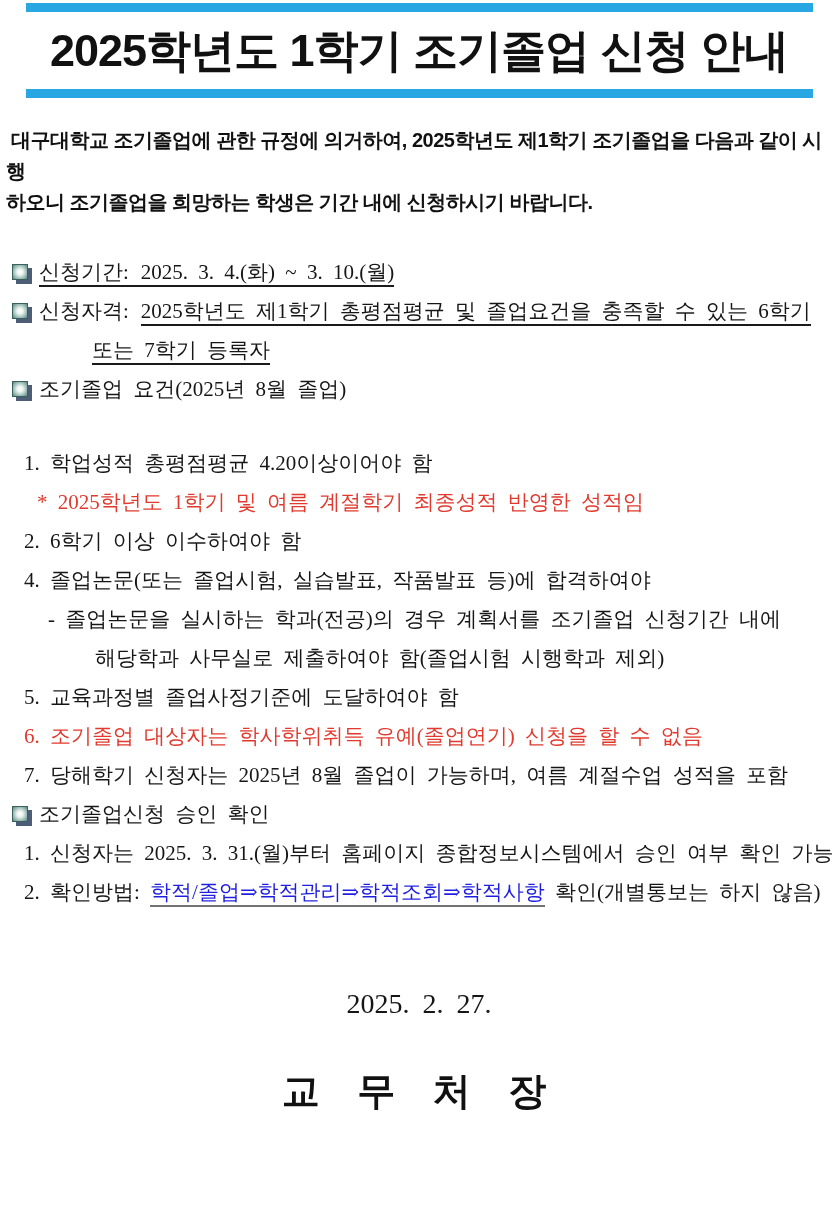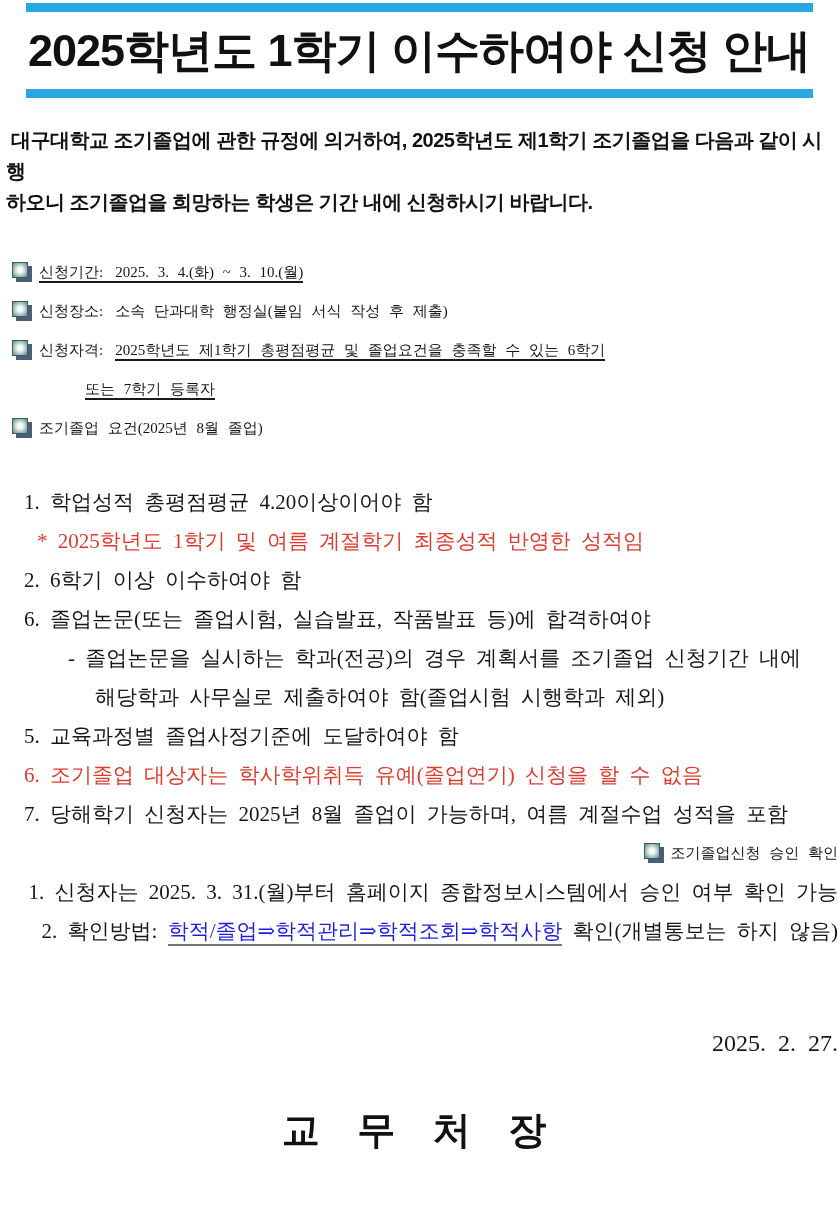--- a/index.html
+++ b/index.html
@@ -39,62 +39,62 @@
     font-weight:700;
     font-size:20px;
     line-height:31px;
     letter-spacing:-0.5px;
     color:#111;
   }
   .intro-line{display:block;white-space:pre-wrap;}
   .bullet-list{margin-top:42px;}
   .brow{
     padding-left:12px;
-    font-size:15px;
+    font-size:21px;
     line-height:25px;
     margin-bottom:14px;
     word-spacing:5px;
     white-space:nowrap;
   }
   .bicon{
     display:inline-block;
     width:16px;height:16px;
     margin-right:11px;
     vertical-align:-1px;
     border:1px solid var(--icon-edge);
     background:radial-gradient(circle at 50% 50%, #ffffff 0%, #eef5f2 28%, #a9c4be 62%, #578883 100%);
     box-shadow:4px 4px 0 0 var(--icon-shadow);
   }
   .lbl{margin-right:12px;}
   .u{border-bottom:2px solid #1a1a1a;padding-bottom:1px;}
-  .cont2{padding-left:85px;}
+  .cont2{padding-left:60px;margin-left:32px;}
   .num-list{margin-top:49px;}
   .nrow{
     padding-left:24px;
     font-size:21px;
     line-height:25px;
     margin-bottom:14px;
     word-spacing:5px;
     white-space:nowrap;
   }
   .note{padding-left:37px;}
-  .dashrow{padding-left:68px;}
+  .dashrow{padding-left:48px;}
   .controw{padding-left:95px;}
   .red{color:var(--red);}
-  .approval{text-align:right;}
+  .approval{}
   .link{
     color:var(--link);
     font-weight:normal;
     border-bottom:2px solid #737373;
     padding-bottom:1px;
   }
   .date{
     margin-top:86px;
-    text-align:right;
-    font-size:24px;
+    text-align:center;
+    font-size:28px;
     line-height:26px;
     word-spacing:6px;
   }
   .signer{
     margin-top:50px;
     text-align:center;
     font-size:38px;
     line-height:48px;
     font-weight:700;
     letter-spacing:10px;
@@ -102,58 +102,55 @@
     color:#111;
   }
 </style>
 </head>
 <body>
 
 <div class="page">
 
   <div class="bar bar-top"></div>
 
-  <h1 class="title">2025학년도 1학기 이수하여야 신청 안내</h1>
+  <h1 class="title">2025학년도 1학기 조기졸업 신청 안내</h1>
 
   <div class="bar bar-bottom"></div>
 
   <p class="intro">
     <span class="intro-line"> 대구대학교 조기졸업에 관한 규정에 의거하여, 2025학년도 제1학기 조기졸업을 다음과 같이 시행</span>
     <span class="intro-line">하오니 조기졸업을 희망하는 학생은 기간 내에 신청하시기 바랍니다.</span>
   </p>
 
   <div class="bullet-list">
 
     <div class="brow">
       <span class="bicon"></span><span class="u"><span class="lbl">신청기간:</span><span>2025. 3. 4.(화) ~ 3. 10.(월)</span></span>
     </div>
 
-    <div class="brow">
-      <span class="bicon"></span><span class="lbl">신청장소:</span><span>소속 단과대학 행정실(붙임 서식 작성 후 제출)</span>
-    </div>
 
     <div class="brow">
       <span class="bicon"></span><span class="lbl">신청자격:</span><span class="u">2025학년도 제1학기 총평점평균 및 졸업요건을 충족할 수 있는 6학기</span>
     </div>
 
     <div class="brow cont2">
       <span class="u">또는 7학기 등록자</span>
     </div>
 
     <div class="brow">
       <span class="bicon"></span><span>조기졸업 요건(2025년 8월 졸업)</span>
     </div>
 
   </div>
 
   <div class="num-list">
     <div class="nrow">1. 학업성적 총평점평균 4.20이상이어야 함</div>
     <div class="nrow note red">* 2025학년도 1학기 및 여름 계절학기 최종성적 반영한 성적임</div>
     <div class="nrow">2. 6학기 이상 이수하여야 함</div>
-    <div class="nrow">6. 졸업논문(또는 졸업시험, 실습발표, 작품발표 등)에 합격하여야</div>
+    <div class="nrow">4. 졸업논문(또는 졸업시험, 실습발표, 작품발표 등)에 합격하여야</div>
     <div class="nrow dashrow">- 졸업논문을 실시하는 학과(전공)의 경우 계획서를 조기졸업 신청기간 내에</div>
     <div class="nrow controw">해당학과 사무실로 제출하여야 함(졸업시험 시행학과 제외)</div>
     <div class="nrow">5. 교육과정별 졸업사정기준에 도달하여야 함</div>
     <div class="nrow red">6. 조기졸업 대상자는 학사학위취득 유예(졸업연기) 신청을 할 수 없음</div>
     <div class="nrow">7. 당해학기 신청자는 2025년 8월 졸업이 가능하며, 여름 계절수업 성적을 포함</div>
   </div>
 
   <div class="approval">
     <div class="brow">
       <span class="bicon"></span><span>조기졸업신청 승인 확인</span>

